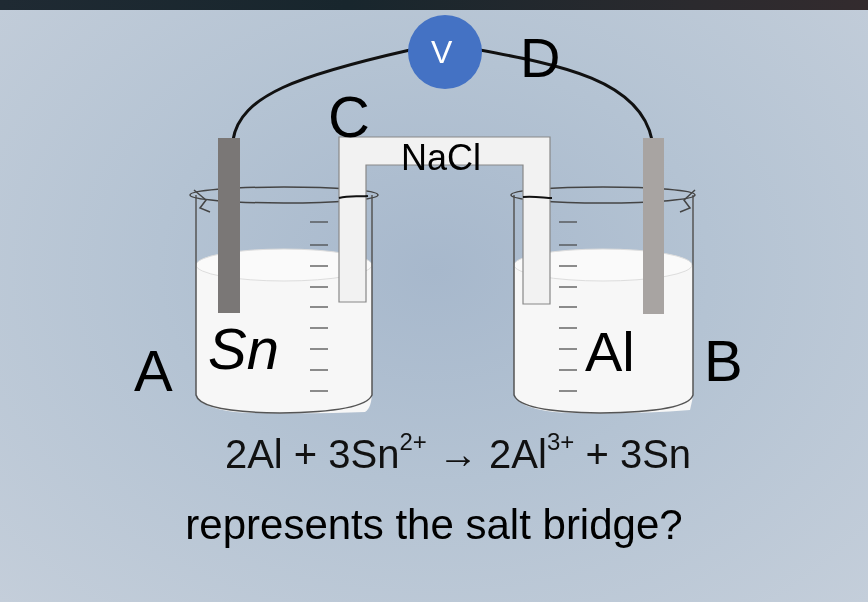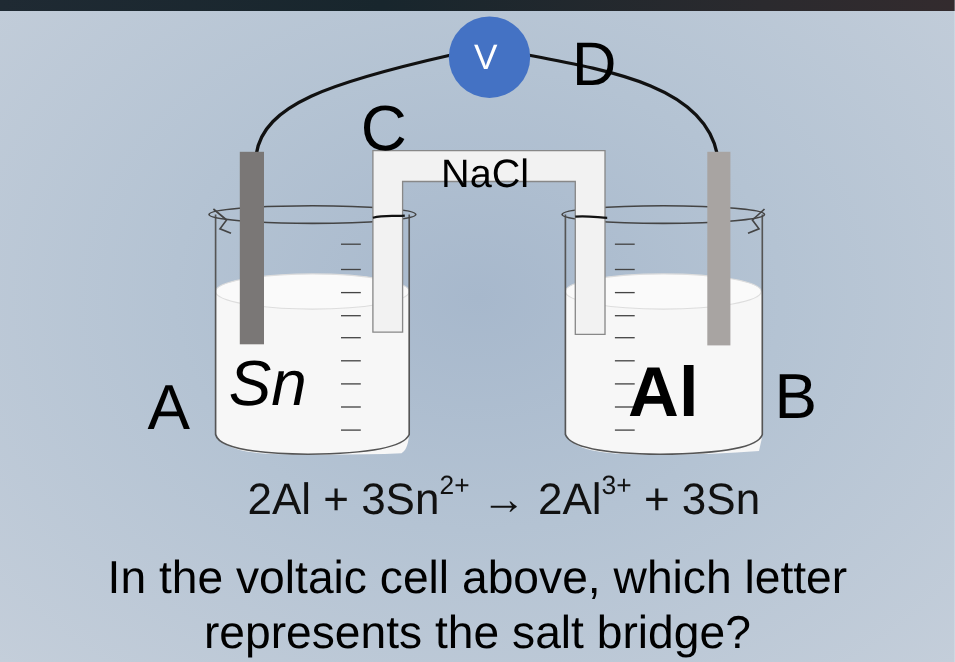--- a/index.html
+++ b/index.html
@@ -76,22 +76,21 @@
   <circle cx="445" cy="52" r="37" fill="#4472c4"></circle>
 </svg>
 
 <div class="lbl" style="left:431px; top:36px; font-size:32px; color:#fff;">V</div>
 <div class="lbl" style="left:401px; top:140px; font-size:36px;">NaCl</div>
 <div class="lbl" style="left:134px; top:342px; font-size:58px;">A</div>
 <div class="lbl" style="left:704px; top:332px; font-size:58px;">B</div>
 <div class="lbl" style="left:328px; top:88px; font-size:58px;">C</div>
 <div class="lbl" style="left:520px; top:30px; font-size:56px;">D</div>
 <div class="lbl" style="left:208px; top:320px; font-size:58px;font-style:italic;">Sn</div>
-<div class="lbl" style="left:571px; top:324px; font-size:64px;font-weight:bold;">Al</div>
+<div class="lbl" style="left:585px; top:324px; font-size:56px;">Al</div>
 
 <div class="equation">
   <span>2Al + 3Sn</span><sup>2+</sup><span> → </span><span>2Al</span><sup>3+</sup><span> + 3Sn</span>
 </div>
 
 <div class="question">
-  <div>In the voltaic cell above, which letter</div>
   <div>represents the salt bridge?</div>
 </div>
 
 </body></html>

